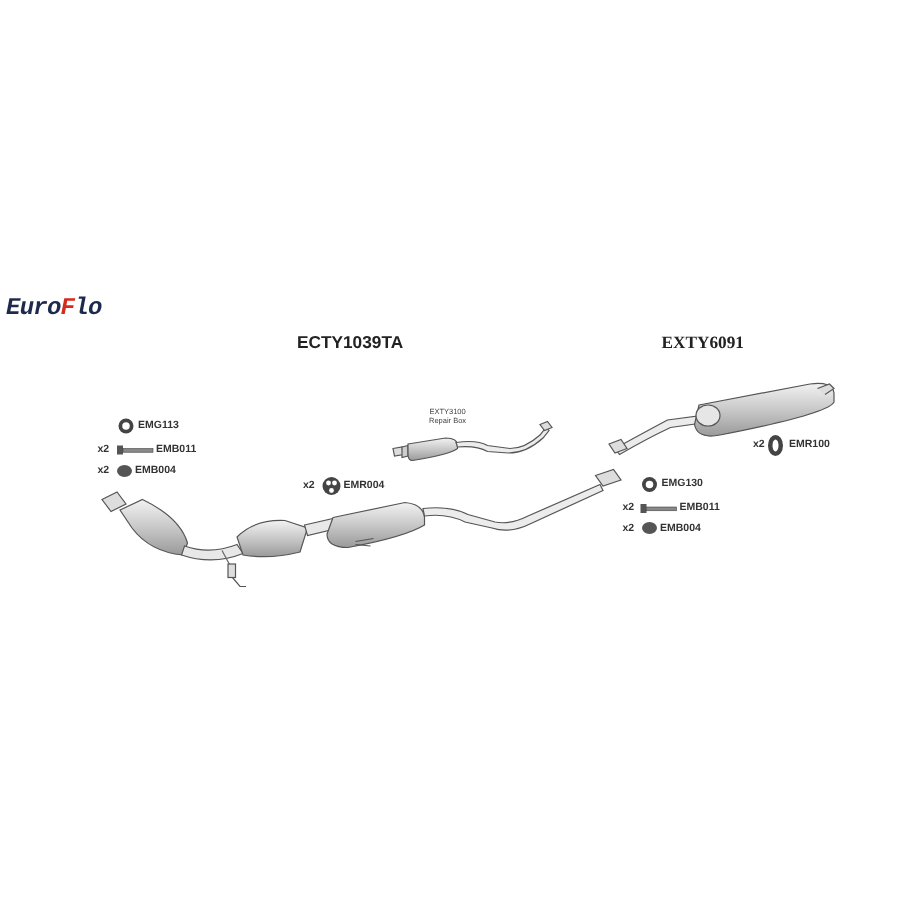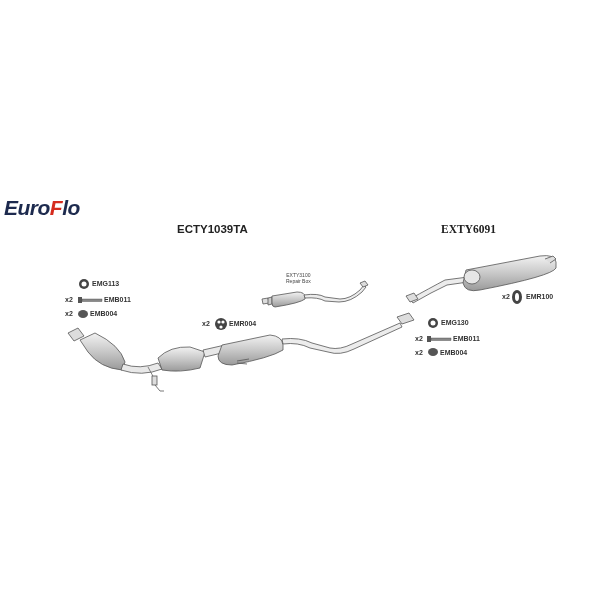--- a/index.html
+++ b/index.html
@@ -1,36 +1,36 @@
 <!DOCTYPE html>
 <html><head>
 <meta charset="utf-8">
 <style>
   html, body { margin: 0; padding: 0; background: #ffffff; }
   body { width: 600px; height: 600px; position: relative; overflow: hidden;
          font-family: "Liberation Sans", sans-serif; }
   .abs { position: absolute; }
-  .logo { left: 4px; top: 196px; font-family: Liberation Sans, sans-serif;
-          font-weight: bold; font-style: italic; font-size: 21px; letter-spacing: -0.5px;
+  .logo { left: 4px; top: 196px; font-family: Liberation Mono, monospace;
+          font-weight: bold; font-style: italic; font-size: 16px; letter-spacing: -0.5px;
           color: #1d2a4e; white-space: nowrap; }
   .logo .f { color: #d52b1e; }
   .title { font-weight: bold; font-size: 11.5px; color: #222; white-space: nowrap; }
   .part-label { font-size: 7px; font-weight: bold; color: #333; white-space: nowrap; }
   .qty { font-size: 7px; font-weight: bold; color: #333; }
   .small-label { font-size: 5px; color: #444; white-space: nowrap; text-align: center; line-height: 6px; }
   svg.diagram { position: absolute; left: 0; top: 0; }
 </style>
 </head>
 <body>
 
 <div class="abs logo">
   <span>Euro</span><span class="f">F</span><span>lo</span>
 </div>
 
-<div class="abs title" style="left:149px; top:223px;padding-left:28px;">ECTY1039TA</div>
+<div class="abs title" style="left:170px; top:223px;padding-left:28px;">ECTY1039TA</div>
 <div class="abs title" style="left:441px; top:223px;font-family:Liberation Serif, serif;">EXTY6091</div>
 
 <svg class="diagram" width="600" height="600" viewBox="0 0 600 600">
   <defs>
     <linearGradient id="metal" x1="0" y1="0" x2="0" y2="1">
       <stop offset="0" stop-color="#f2f2f2"></stop>
       <stop offset="0.5" stop-color="#c8c8c8"></stop>
       <stop offset="1" stop-color="#9a9a9a"></stop>
     </linearGradient>
   </defs>

